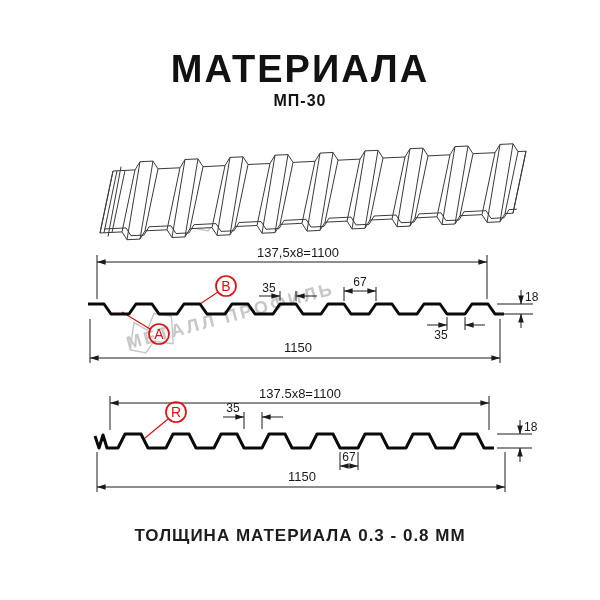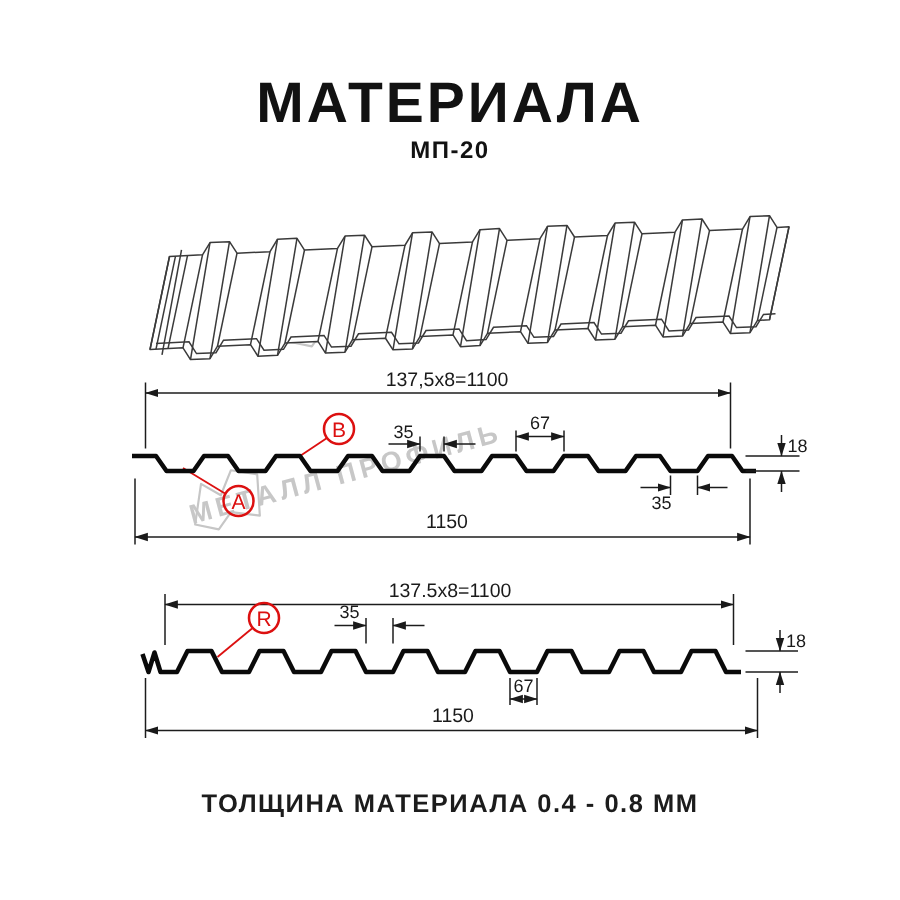--- a/index.html
+++ b/index.html
@@ -41,21 +41,21 @@
   .red-label text{fill:#dc1010;font-size:14px;font-family:"Liberation Sans",sans-serif;}
   .red-leader{stroke:#dc1010;stroke-width:1.2;}
   .iso-line{stroke:#3a3a3a;stroke-width:1;fill:none;}
 </style>
 </head>
 <body>
 
 <div id="page">
 
   <div class="title">МАТЕРИАЛА</div>
-  <div class="subtitle">МП-20</div>
+  <div class="subtitle">МП-30</div>
 
   <div class="watermark" id="wm1">
     <svg width="54" height="42" viewBox="0 0 60 44">
       <path d="M2,34 L14,6 L26,18 L38,2 L56,10 L50,40 L30,32 L18,42 Z" fill="none" stroke="#c6c6c6" stroke-width="1.6" stroke-linejoin="round"></path>
     </svg>
     <span class="wm-text">МЕТАЛЛ ПРОФИЛЬ</span>
   </div>
 
   <div class="watermark" id="wm2">
     <svg width="54" height="42" viewBox="0 0 60 44">
@@ -225,15 +225,15 @@
     </g>
 
     <g>
       <line class="thin" x1="67" y1="80" x2="67" y2="120"></line>
       <line class="thin" x1="475" y1="80" x2="475" y2="120"></line>
       <line class="thin" x1="67" y1="115" x2="475" y2="115" marker-start="url(#arw2)" marker-end="url(#arw2)"></line>
       <text class="dim-text" x="272" y="109" text-anchor="middle">1150</text>
     </g>
   </svg>
 
-  <div class="footer-note">ТОЛЩИНА МАТЕРИАЛА 0.4 - 0.8 ММ</div>
+  <div class="footer-note">ТОЛЩИНА МАТЕРИАЛА 0.3 - 0.8 ММ</div>
 
 </div>
 
 </body></html>

